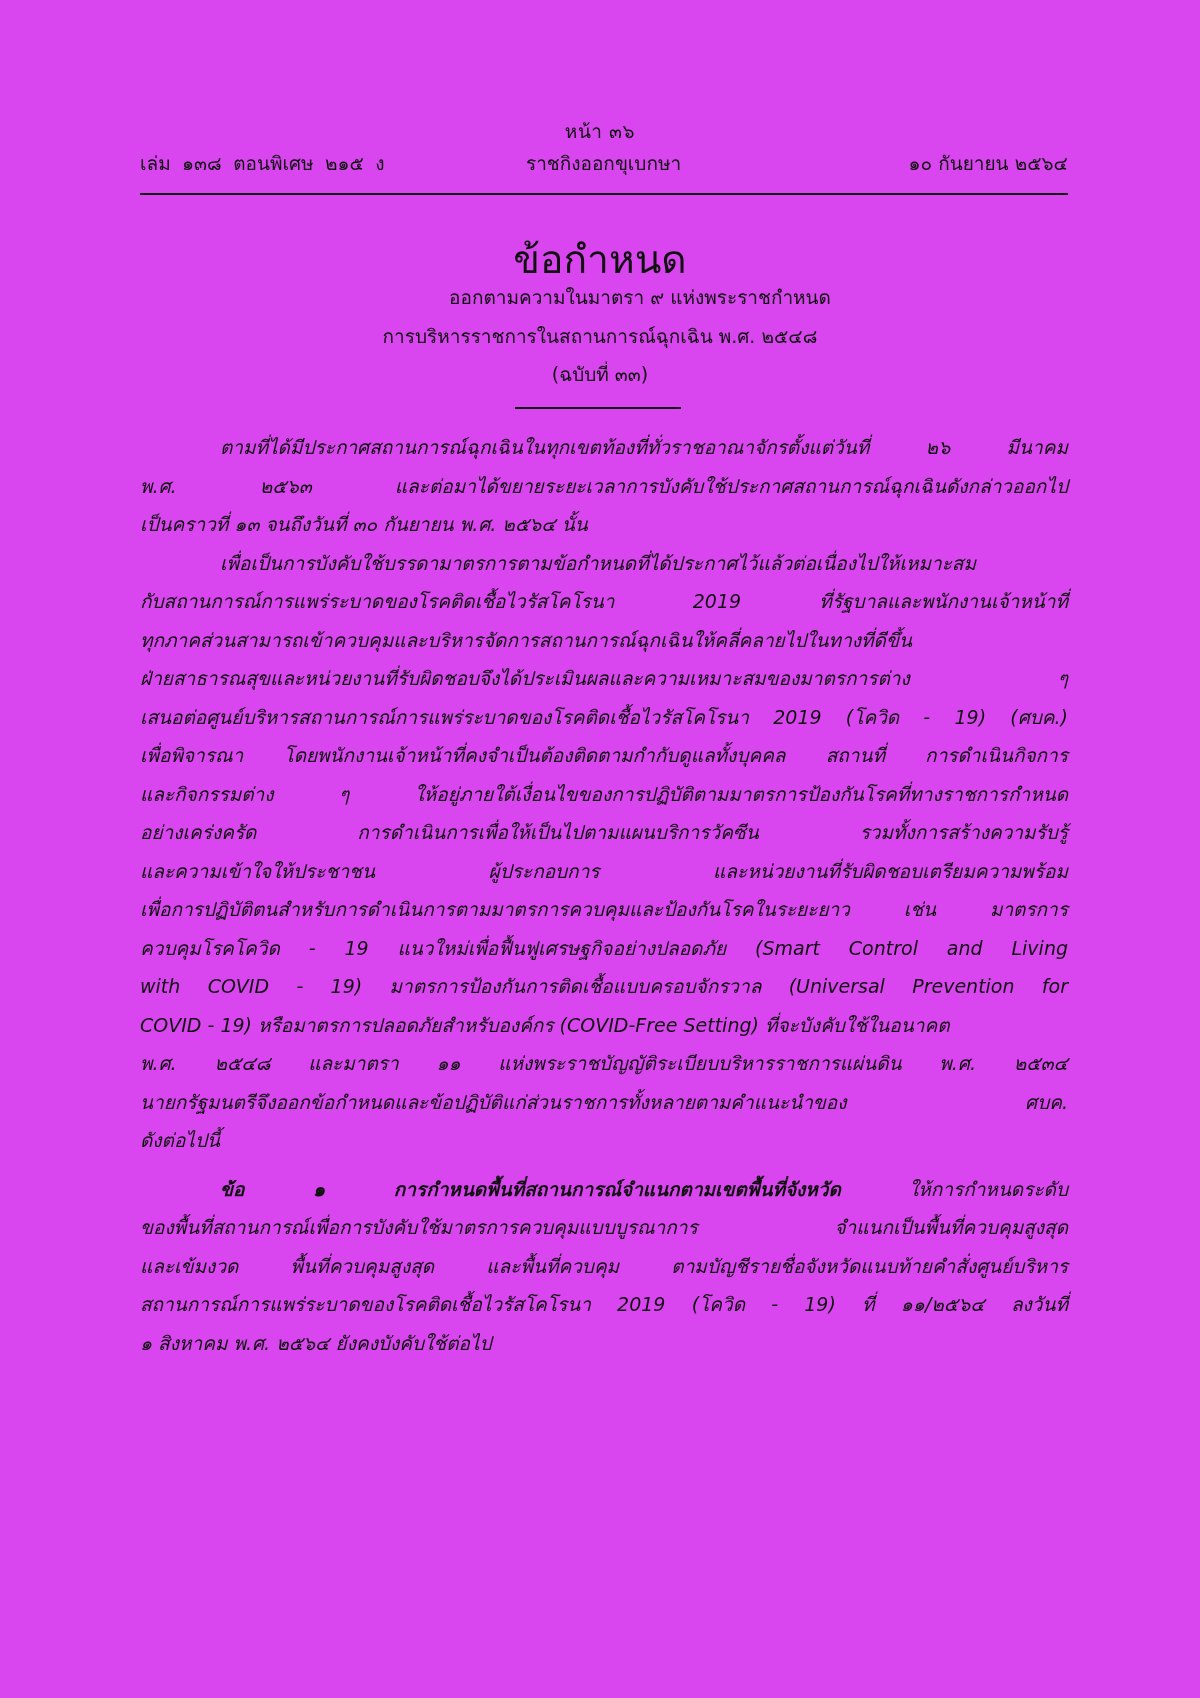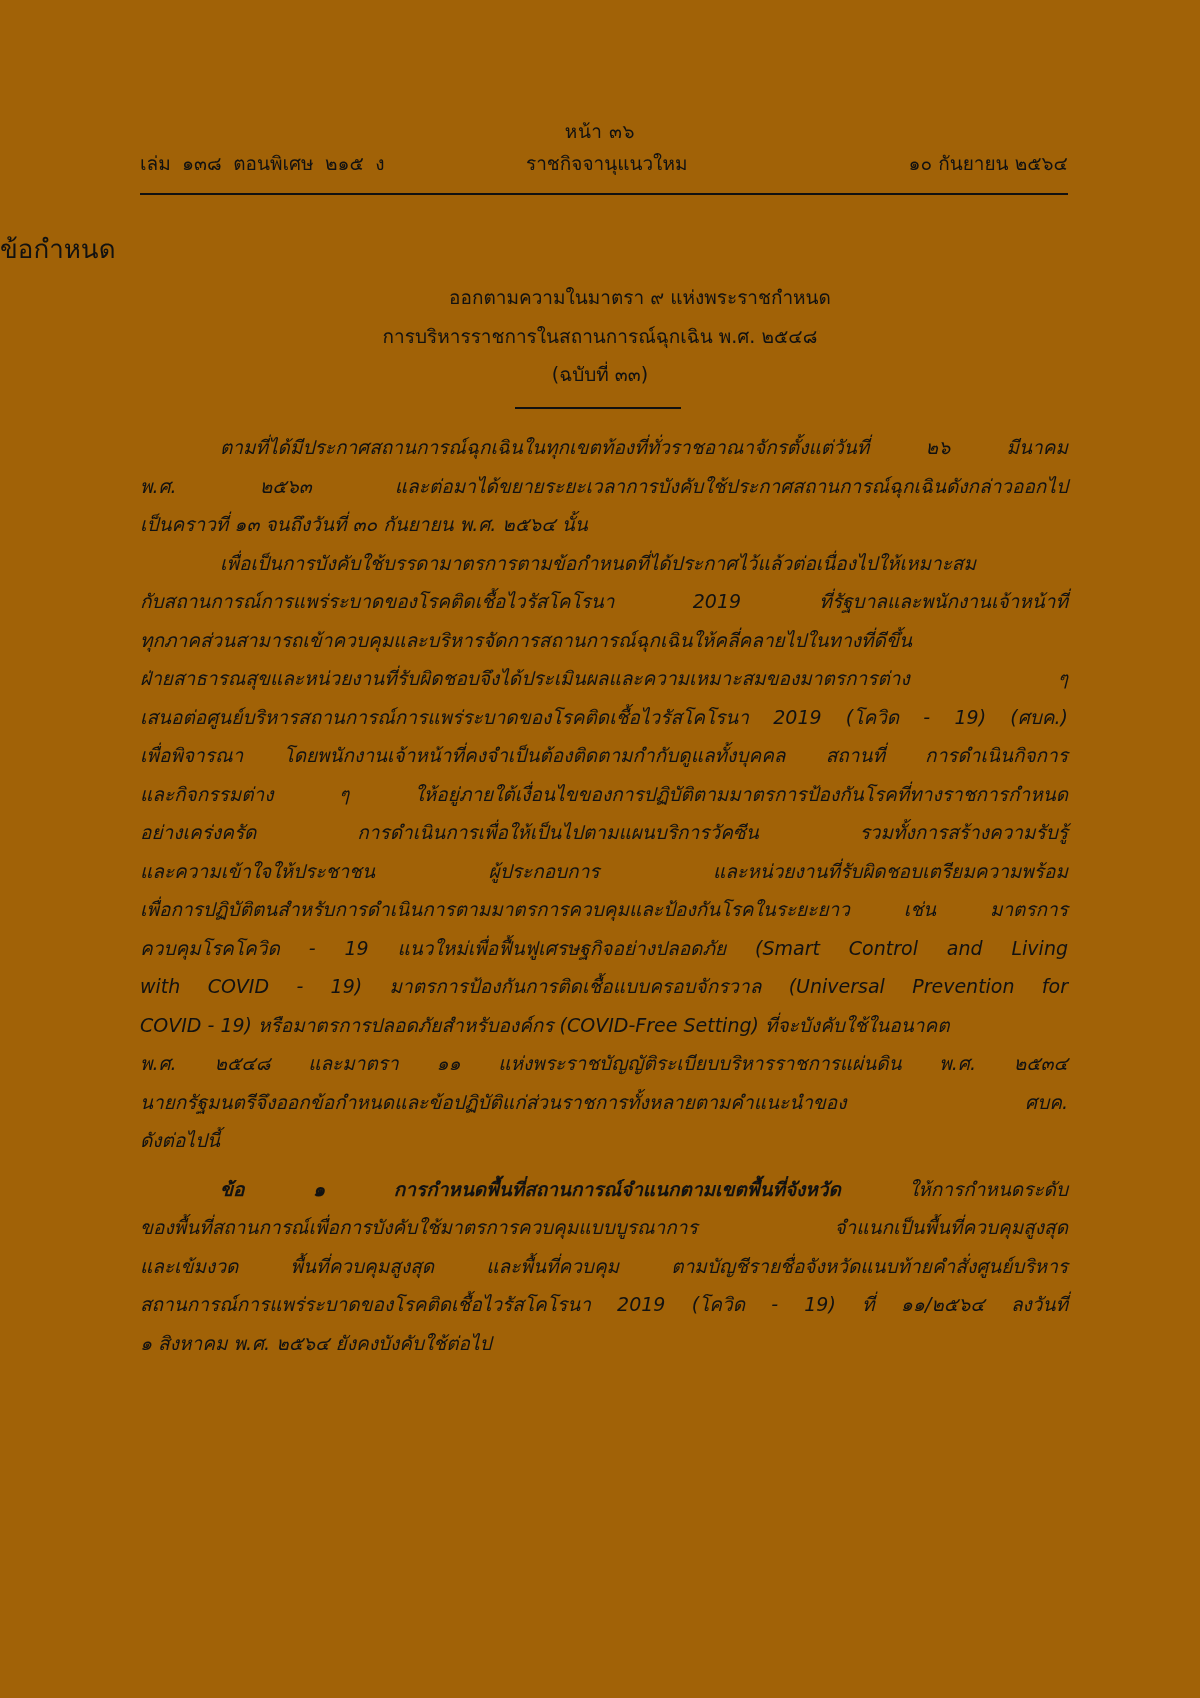--- a/index.html
+++ b/index.html
@@ -1,51 +1,51 @@
 <!DOCTYPE html>
 <html><head>
 <meta charset="utf-8">
 <style>
   html, body { margin: 0; padding: 0; background: #ffffff; }
   body { width: 1200px; height: 1698px; position: relative; overflow: hidden;
          font-family: "DejaVu Sans", "Liberation Sans", sans-serif; color: #111111; }
-  .page { position: absolute; left: 0; top: 0; width: 1200px; height: 1698px; background: #a16207; }
+  .page { position: absolute; left: 0; top: 0; width: 1200px; height: 1698px; background: #d946ef; }
   .page-no { position: absolute; top: 116px; left: 0; width: 1200px; text-align: center;
              font-size: 19px; letter-spacing: 0.5px; }
   .header-row { position: absolute; top: 148px; left: 140px; width: 928px; height: 30px;
                 font-size: 19px; }
   .header-row span { position: absolute; top: 0; white-space: nowrap; }
   .h-vol { left: 0; font-family: Liberation Mono, monospace; }
   .h-pub { left: 386px; }
   .h-date { right: 0; }
   .header-rule { position: absolute; top: 193px; left: 140px; width: 928px; height: 0;
                  border-top: 2px solid #111; }
-  .title { position: absolute; top: 228px; left: 0; width: 1200px; 
-           font-size: 26px; }
+  .title { position: absolute; top: 228px; left: 0; width: 1200px; text-align: center;
+           font-size: 39px; }
   .subtitle { position: absolute; left: 0; width: 1200px; text-align: center; font-size: 19px; }
   .st1 { top: 282px; padding-left: 40px; } .st2 { top: 321px; } .st3 { top: 359px; text-align: center; }
   .short-rule { position: absolute; top: 407px; left: 515px; width: 166px; border-top: 2px solid #111; }
   .body { position: absolute; top: 428px; left: 140px; width: 928px; font-size: 19px; }
   .line { height: 38.5px; line-height: 38.5px; white-space: nowrap; overflow: visible;
           text-align: justify; text-align-last: justify; font-style: italic; }
   .line.last { text-align-last: left; }
   .line.indent { padding-left: 80px; }
   .gap { height: 10px; }
   b { font-weight: bold; }
 </style>
 </head>
 <body>
 
 <div class="page">
 
   <div class="page-no">หน้า   ๓๖</div>
 
   <div class="header-row">
     <span class="h-vol">เล่ม   ๑๓๘   ตอนพิเศษ   ๒๑๕   ง</span>
-    <span class="h-pub">ราชกิจจานุแนวใหม</span>
+    <span class="h-pub">ราชกิงออกขุเบกษา</span>
     <span class="h-date">๑๐   กันยายน   ๒๕๖๔</span>
   </div>
   <div class="header-rule"></div>
 
   <div class="title">ข้อกำหนด</div>
   <div class="subtitle st1">ออกตามความในมาตรา  ๙  แห่งพระราชกำหนด</div>
   <div class="subtitle st2">การบริหารราชการในสถานการณ์ฉุกเฉิน  พ.ศ.  ๒๕๔๘</div>
   <div class="subtitle st3">(ฉบับที่  ๓๓)</div>
   <div class="short-rule"></div>
 

